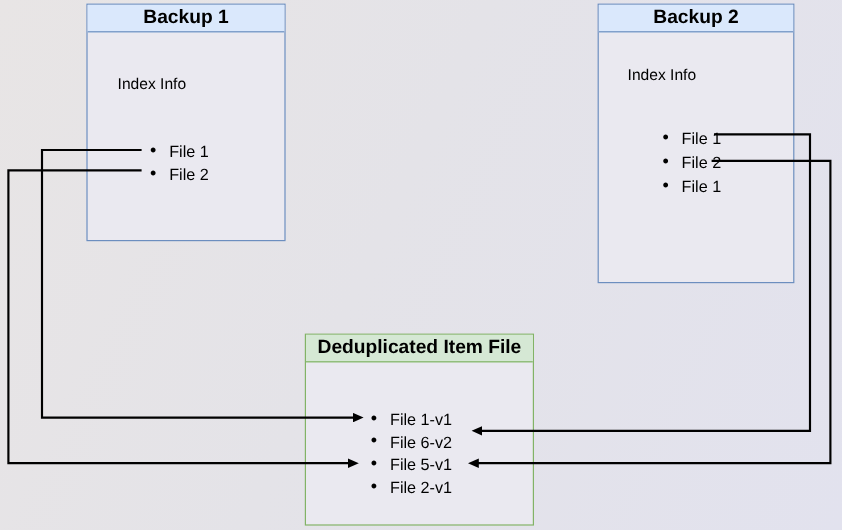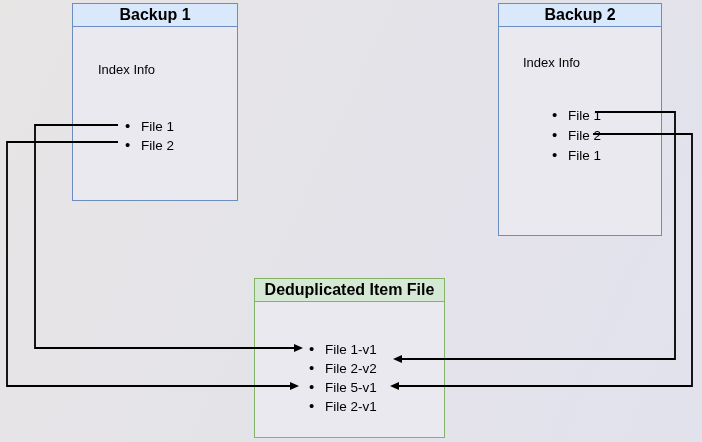--- a/index.html
+++ b/index.html
@@ -85,21 +85,21 @@
       <li>File 1</li>
       <li>File 2</li>
       <li>File 1</li>
     </ul>
   </div>
 
   <div class="node green dd" style="left:254px; top:278px; width:191px; height:160px;">
     <div class="node-header">Deduplicated Item File</div>
     <ul class="filelist" style="left:54px; top:61px;">
       <li>File 1-v1</li>
-      <li>File 2-v2</li>
+      <li>File 6-v2</li>
       <li>File 5-v1</li>
       <li>File 2-v1</li>
     </ul>
   </div>
 
   <svg class="wires" width="702" height="442" viewBox="0 0 702 442">
     <defs>
       <marker id="arrowhead" markerUnits="userSpaceOnUse" markerWidth="10" markerHeight="8" refX="1" refY="4" orient="auto">
         <path d="M0,0 L9,4 L0,8 z" fill="#000"></path>
       </marker>

